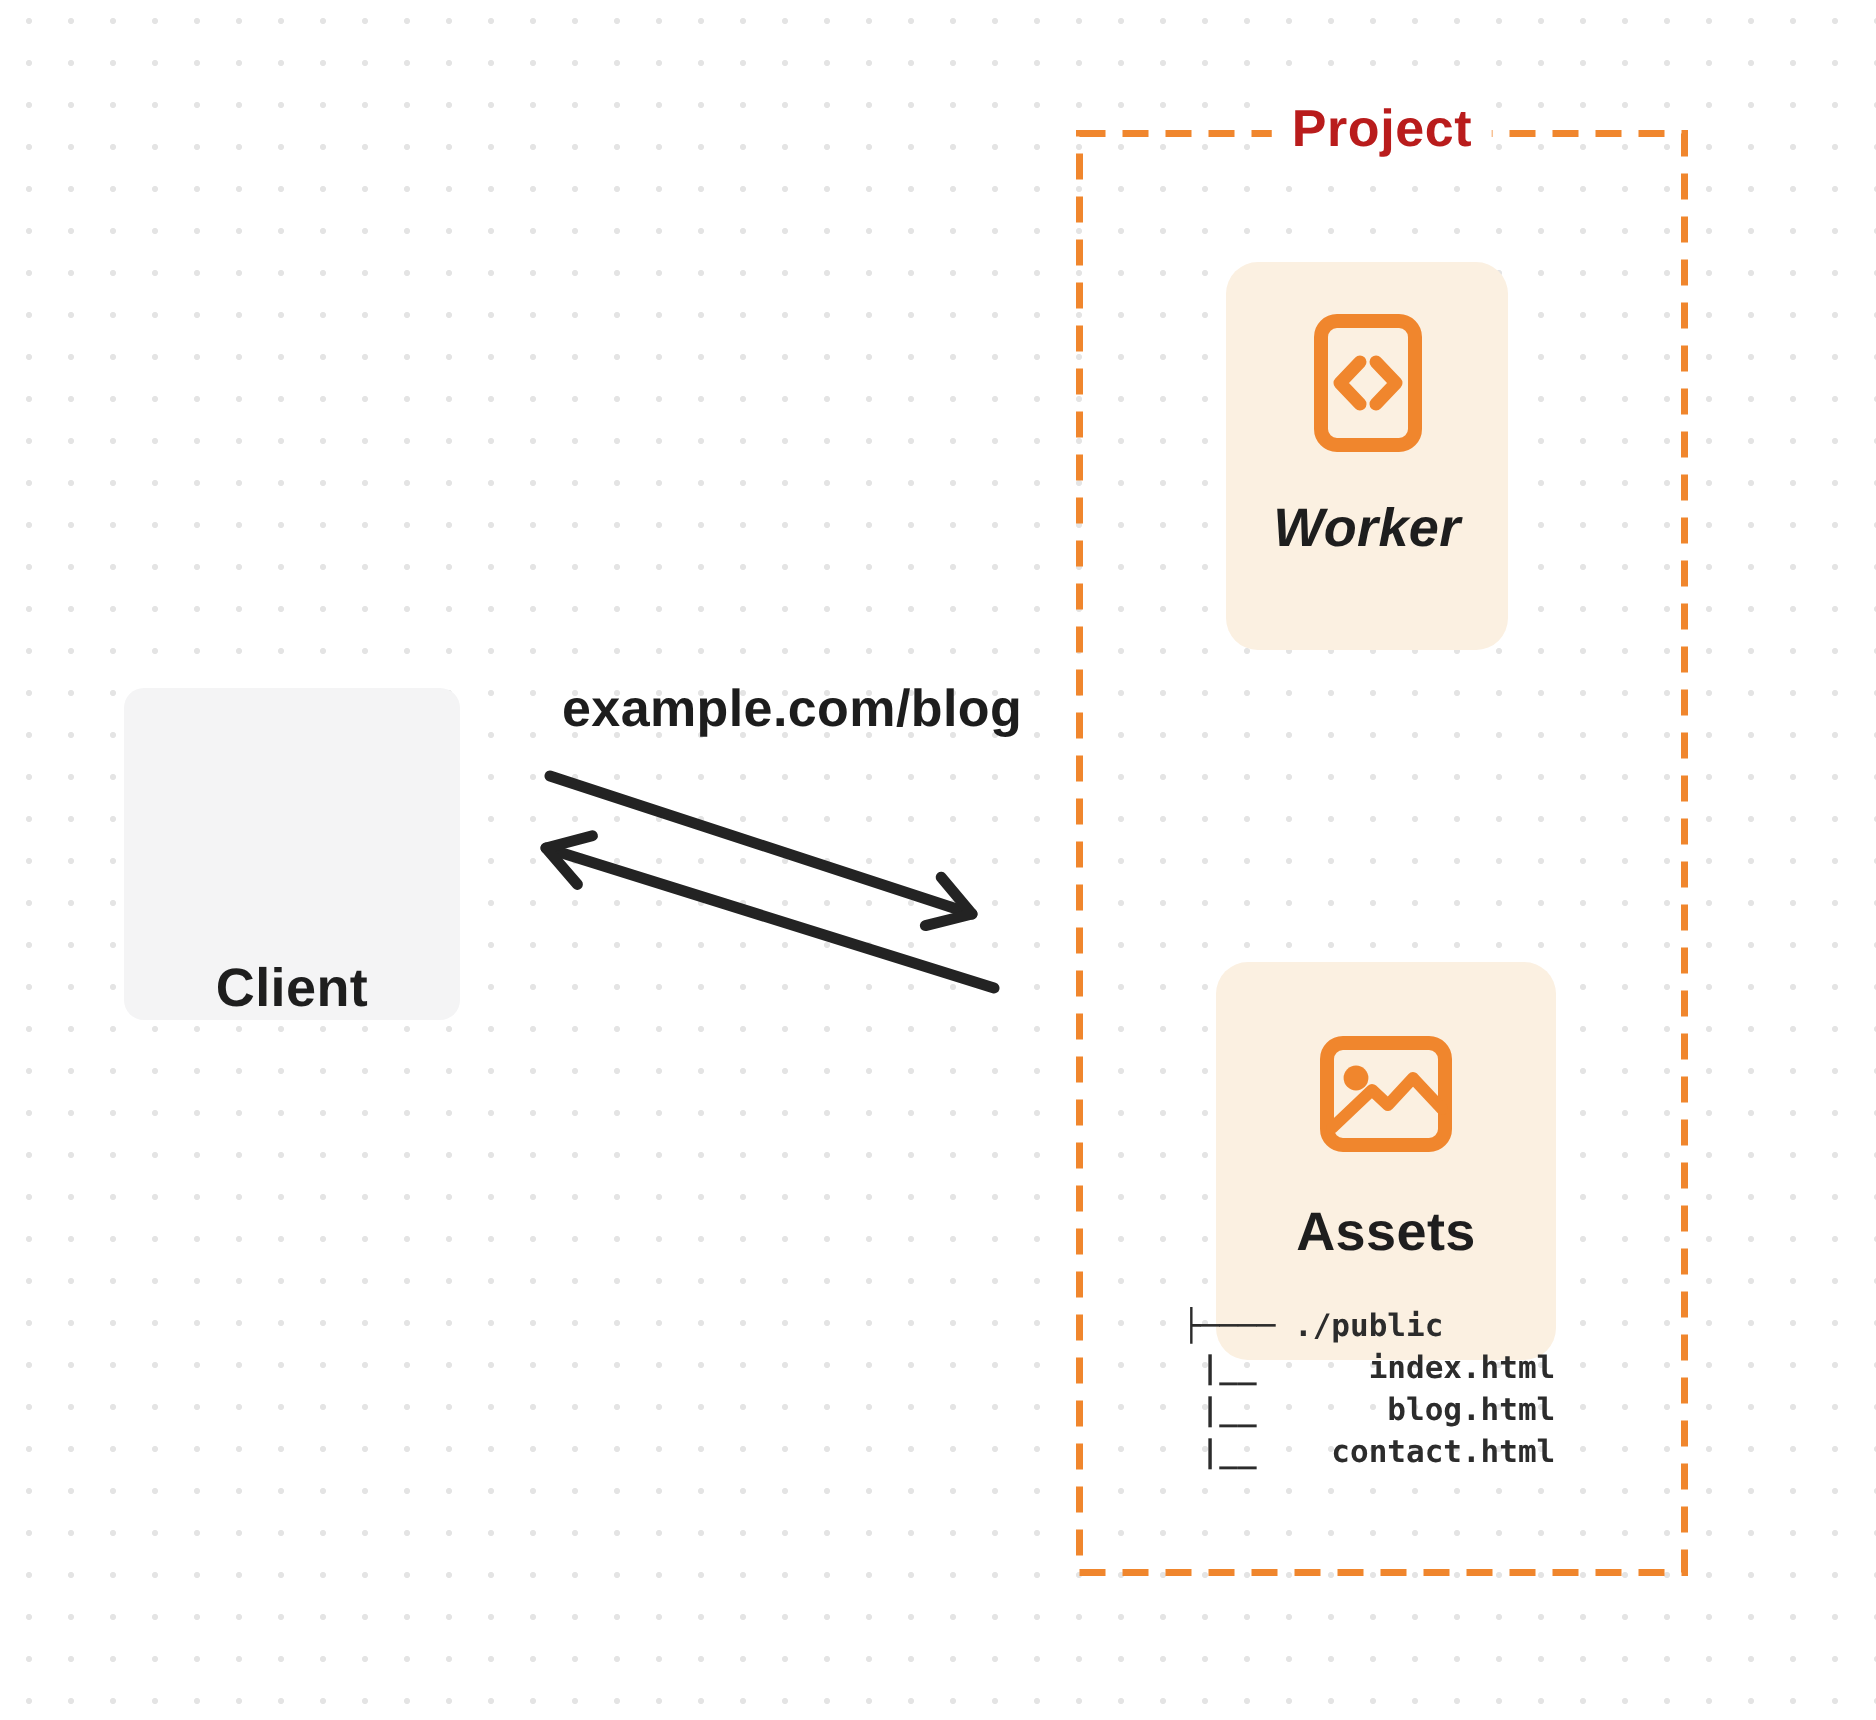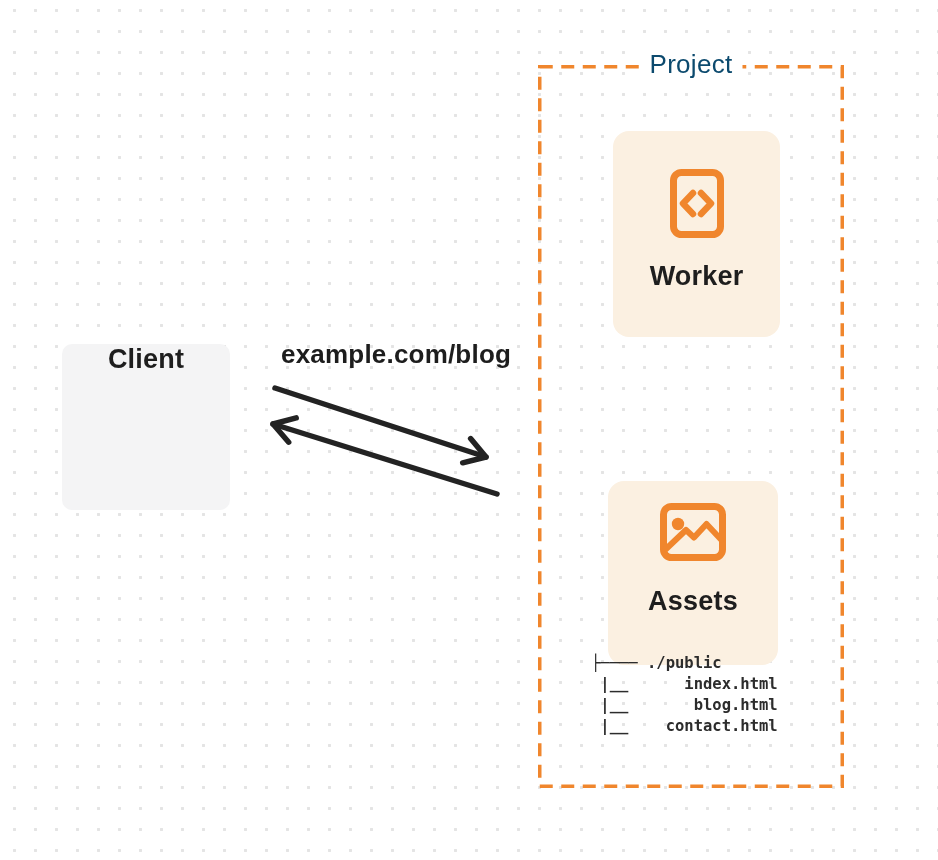--- a/index.html
+++ b/index.html
@@ -14,21 +14,21 @@
     width:938px;height:860px;
     background-color:#ffffff;
     background-image:radial-gradient(circle, #e4e4e4 1.4px, transparent 1.6px);
     background-size:21px 21px;
     background-position:4px 0px;
   }
   .client-card{
     position:absolute;left:62px;top:344px;
     width:168px;height:166px;
     background:#f4f4f5;border-radius:10px;
-    display:flex;align-items:flex-start;justify-content:center;
+    display:flex;align-items:flex-end;justify-content:center;
   }
   .client-card .label{
     font-size:27px;font-weight:700;color:#1e1e1e;letter-spacing:.2px;
   }
   .url-label{
     position:absolute;left:281px;top:339px;
     font-size:26px;font-weight:700;color:#1d1d1d;letter-spacing:.2px;
   }
   .arrows{
     position:absolute;left:0;top:0;width:938px;height:860px;
@@ -43,30 +43,30 @@
     width:306px;height:723px;
   }
   .project-border{
     position:absolute;left:0;top:0;width:306px;height:723px;
   }
   .project-label{
     position:absolute;left:50%;top:0;
     transform:translate(-50%,-52%);
     background:#ffffff;
     padding:0 10px;
-    font-size:26px;font-weight:400;color:#0c4a6e;letter-spacing:.3px;
+    font-size:26px;font-weight:700;color:#b91c1c;letter-spacing:.3px;
     white-space:nowrap;
   }
   .node-card{
     position:absolute;
     background:#fbf0e1;border-radius:16px;
     display:flex;flex-direction:column;align-items:center;
   }
-  .node-card.worker{ left:75px;top:66px;width:167px;height:168px;padding-top:38px; }
-  .node-card.assets{ left:70px;top:416px;width:170px;height:162px;padding-top:22px; }
+  .node-card.worker{ left:75px;top:66px;width:141px;height:168px;padding-top:26px;font-style:italic; }
+  .node-card.assets{ left:70px;top:416px;width:170px;height:162px;padding-top:37px; }
   .node-card .icon-wrap{ line-height:0; }
   .node-card .label{
     font-size:27px;font-weight:700;color:#1e1e1e;letter-spacing:.2px;
   }
   .node-card.worker .label{ margin-top:23px; }
   .node-card.assets .label{ margin-top:25px; }
   .file-tree{
     position:absolute;left:48px;top:583px;
     margin:5px;
     font-family:"DejaVu Sans Mono", monospace;

